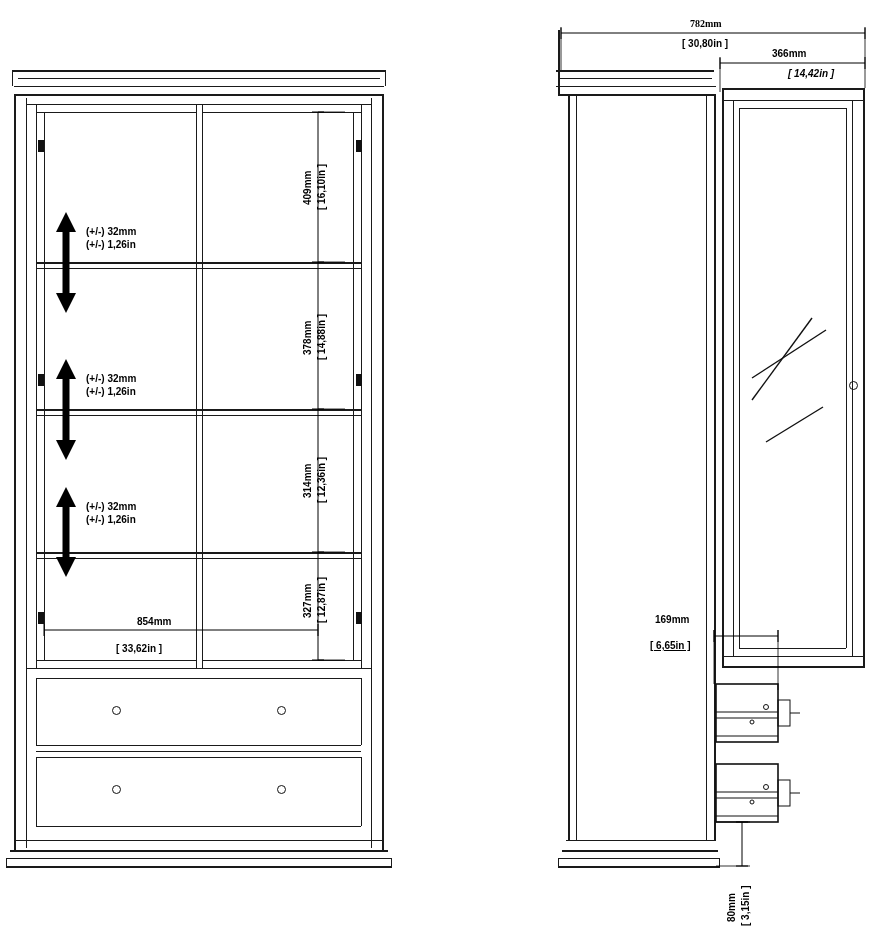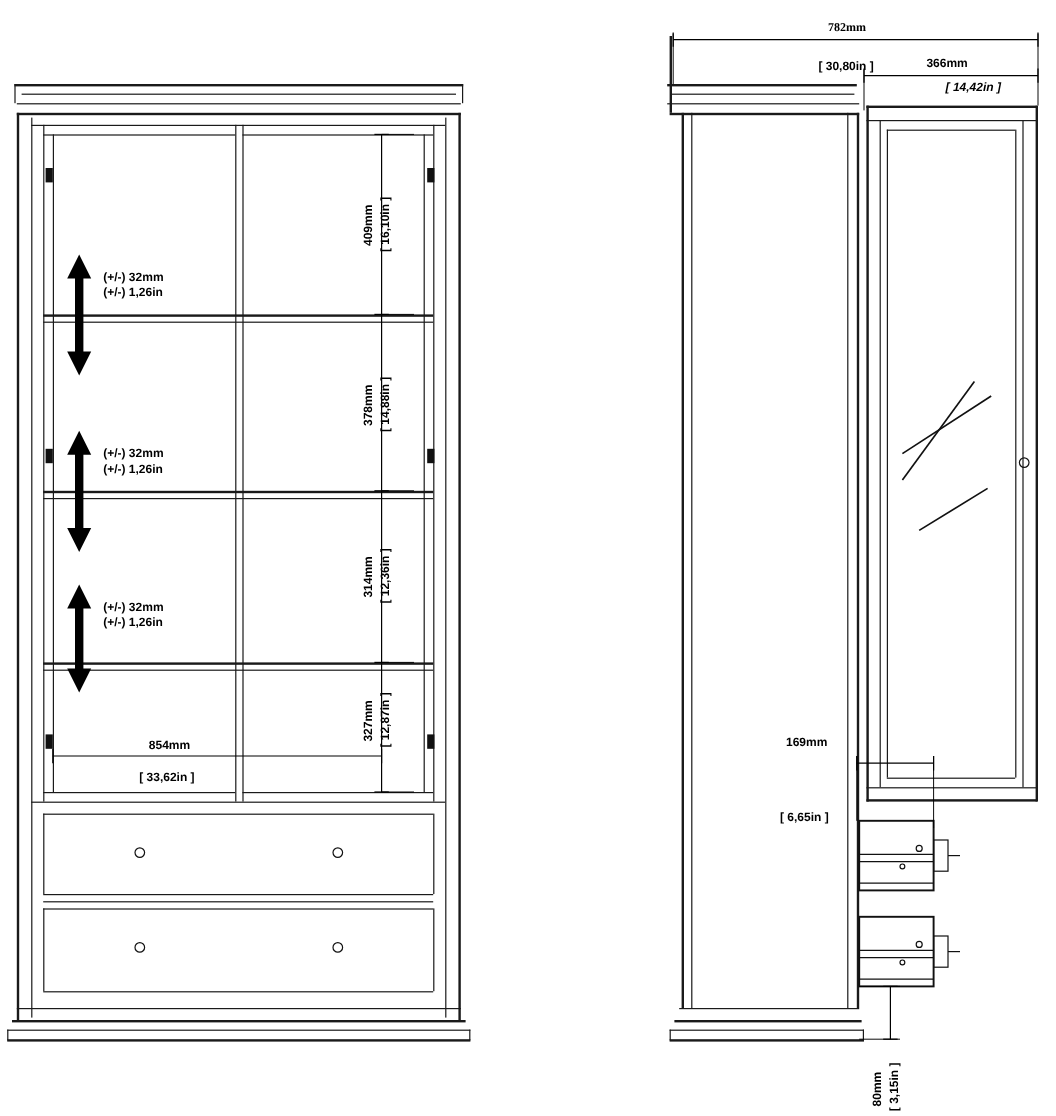--- a/index.html
+++ b/index.html
@@ -147,37 +147,37 @@
 
   <div class="vlbl b" style="left:302px;top:355px;">378mm</div>
   <div class="vlbl b" style="left:316px;top:360px;">[ 14,88in ]</div>
 
   <div class="vlbl b" style="left:302px;top:498px;">314mm</div>
   <div class="vlbl b" style="left:316px;top:503px;">[ 12,36in ]</div>
 
   <div class="vlbl b" style="left:302px;top:618px;">327mm</div>
   <div class="vlbl b" style="left:316px;top:623px;">[ 12,87in ]</div>
 
-  <div class="lbl b" style="left:124px;top:616px;">854mm</div>
+  <div class="lbl b" style="left:137px;top:616px;">854mm</div>
   <div class="lbl b" style="left:116px;top:643px;">[ 33,62in ]</div>
 
   <svg width="880" height="930">
     <line class="ext" x1="561" y1="28" x2="561" y2="70"></line>
     <line class="ext" x1="865" y1="28" x2="865" y2="88"></line>
     <line class="dimline" x1="561" y1="33" x2="865" y2="33"></line>
     <line class="dimline" x1="561" y1="27" x2="561" y2="39"></line>
     <line class="dimline" x1="865" y1="27" x2="865" y2="39"></line>
 
     <line class="ext" x1="720" y1="58" x2="720" y2="92"></line>
     <line class="dimline" x1="720" y1="63" x2="865" y2="63"></line>
     <line class="dimline" x1="720" y1="57" x2="720" y2="69"></line>
     <line class="dimline" x1="865" y1="57" x2="865" y2="69"></line>
   </svg>
   <div class="lbl b" style="left:690px;top:18px;font-family:Liberation Serif, serif;">782mm</div>
-  <div class="lbl b" style="left:682px;top:50px;">[ 30,80in ]</div>
+  <div class="lbl b" style="left:682px;top:38px;">[ 30,80in ]</div>
   <div class="lbl b" style="left:772px;top:48px;">366mm</div>
   <div class="lbl b" style="left:788px;top:68px;font-style:italic;">[ 14,42in ]</div>
 
   <div class="ln h2" style="left:556px;top:70px;width:158px;"></div>
   <div class="ln h" style="left:560px;top:78px;width:152px;"></div>
   <div class="ln h" style="left:556px;top:86px;width:160px;"></div>
   <div class="ln h2" style="left:558px;top:94px;width:158px;"></div>
   <div class="ln v2" style="left:558px;top:30px;height:64px;"></div>
   <div class="ln v2" style="left:568px;top:94px;height:746px;"></div>
   <div class="ln v2" style="left:714px;top:94px;height:746px;"></div>
@@ -239,18 +239,18 @@
     <line class="dimline" x1="778" y1="630" x2="778" y2="642"></line>
 
     <line class="ext" x1="716" y1="822" x2="750" y2="822"></line>
     <line class="ext" x1="716" y1="866" x2="750" y2="866"></line>
     <line class="dimline" x1="742" y1="822" x2="742" y2="866"></line>
     <line class="dimline" x1="736" y1="822" x2="748" y2="822"></line>
     <line class="dimline" x1="736" y1="866" x2="748" y2="866"></line>
   </svg>
 
   <div class="lbl b" style="left:655px;top:614px;">169mm</div>
-  <div class="lbl b" style="left:650px;top:676px;">[ 6,65in ]</div>
+  <div class="lbl b" style="left:650px;top:640px;text-decoration:underline;">[ 6,65in ]</div>
 
   <div class="vlbl b" style="left:726px;top:922px;">80mm</div>
   <div class="vlbl b" style="left:740px;top:926px;">[ 3,15in ]</div>
 
 </div>
 
 </body></html>

